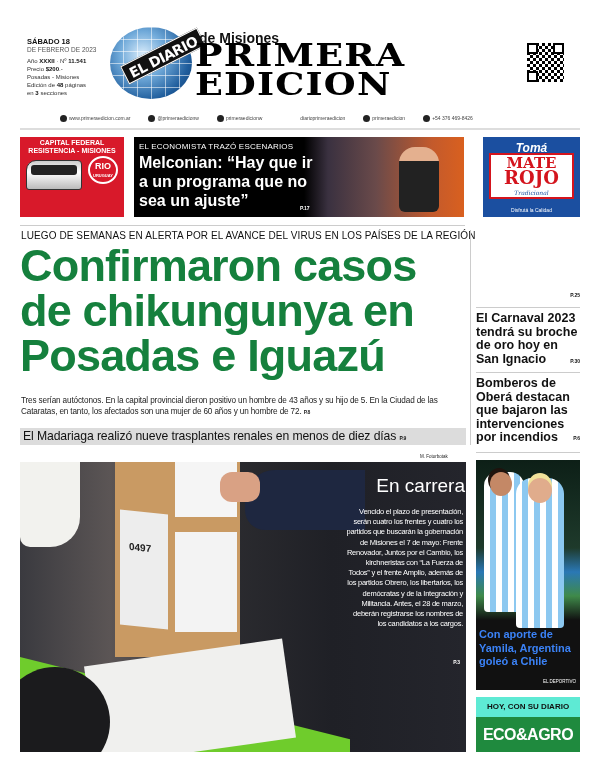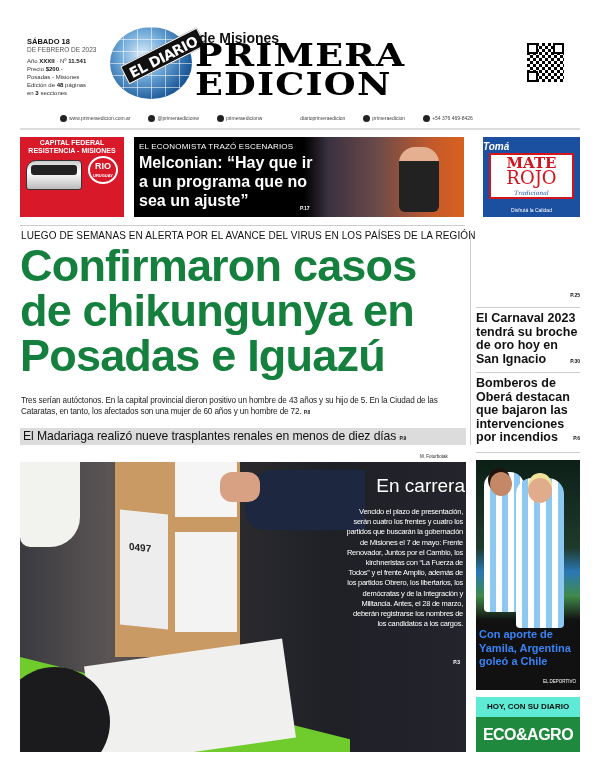--- a/index.html
+++ b/index.html
@@ -51,24 +51,24 @@
 
   .promo { left: 134px; top: 137px; width: 330px; height: 80px; background: #000; overflow: hidden; }
   .promo .photo { position: absolute; left: 170px; top: 0; width: 160px; height: 80px;
     background: linear-gradient(90deg, #000 0%, #3a3140 15%, #6a4a4a 45%, #c35a2c 80%, #d9601f 100%); }
   .promo .man { position: absolute; left: 265px; top: 10px; width: 40px; height: 65px; background: linear-gradient(#e4b08f 0 22%, #222 22% 100%); border-radius: 16px 16px 6px 6px; }
   .promo .kicker { position: absolute; left: 5px; top: 5px; color: #fff; font-size: 8px; letter-spacing: 0.2px; }
   .promo .headline { position: absolute; left: 5px; top: 16px; width: 180px; color: #fff; font-weight: bold; font-size: 16px; line-height: 19px; }
   .promo .page { position: absolute; left: 166px; top: 68px; color: #fff; font-size: 5px; font-weight: bold; }
 
   .mate-ad { left: 483px; top: 137px; width: 97px; height: 80px; background: #1b4fa0; overflow: hidden; }
-  .mate-ad .toma { position: absolute; left: 0; top: 4px; width: 100%; text-align: left; color: #fff; font-style: italic; font-weight: bold; font-size: 10px; }
+  .mate-ad .toma { position: absolute; left: 0; top: 4px; width: 100%; text-align: center; color: #fff; font-style: italic; font-weight: bold; font-size: 12px; }
   .mate-ad .band { position: absolute; left: 6px; top: 16px; width: 85px; height: 46px; background: #fff; border: 2px solid #d4141d; }
   .mate-ad .mate { position: absolute; left: 0; top: 19px; width: 100%; text-align: center; color: #d4141d; font-family: "DejaVu Serif", serif; font-weight: bold; font-size: 15px; line-height: 14px; }
-  .mate-ad .rojo { position: absolute; left: 0; top: 32px; width: 100%; text-align: center; color: #d4141d; font-family: "DejaVu Serif", serif; font-weight: normal; font-size: 18px; line-height: 18px; }
+  .mate-ad .rojo { position: absolute; left: 0; top: 32px; width: 100%; text-align: center; color: #d4141d; font-family: "DejaVu Serif", serif; font-weight: bold; font-size: 18px; line-height: 18px; }
   .mate-ad .trad { position: absolute; left: 0; top: 52px; width: 100%; text-align: center; color: #1b4fa0; font-family: "DejaVu Serif", serif; font-style: italic; font-size: 6px; }
   .mate-ad .slogan { position: absolute; left: 0; bottom: 4px; width: 100%; text-align: center; color: #fff; font-size: 5px; }
 
   .rule2 { left: 20px; top: 225px; width: 445px; height: 1px; background: #ccc; }
 
   
   .lead-kicker { left: 21px; top: 230px; width: 445px; font-size: 10px; letter-spacing: 0.1px; color: #111; white-space: nowrap; }
   .lead-headline { left: 20px; top: 243px; width: 450px; font-weight: bold; font-size: 45px; line-height: 45px; letter-spacing: -0.8px; color: #15803d; }
   .lead-body { left: 21px; top: 395px; width: 445px; font-size: 8.2px; line-height: 11px; color: #222; letter-spacing: -0.15px; }
   .pg { font-size: 5px; font-weight: bold; }

